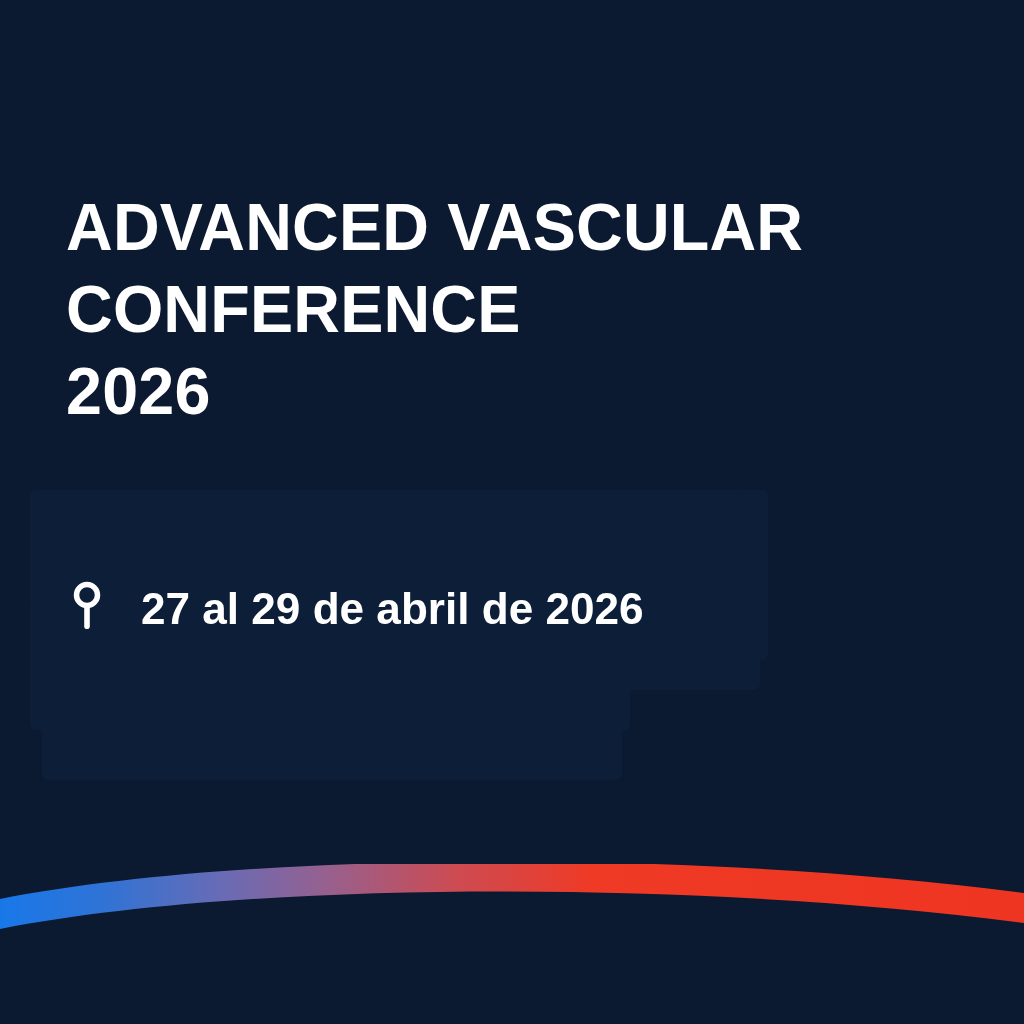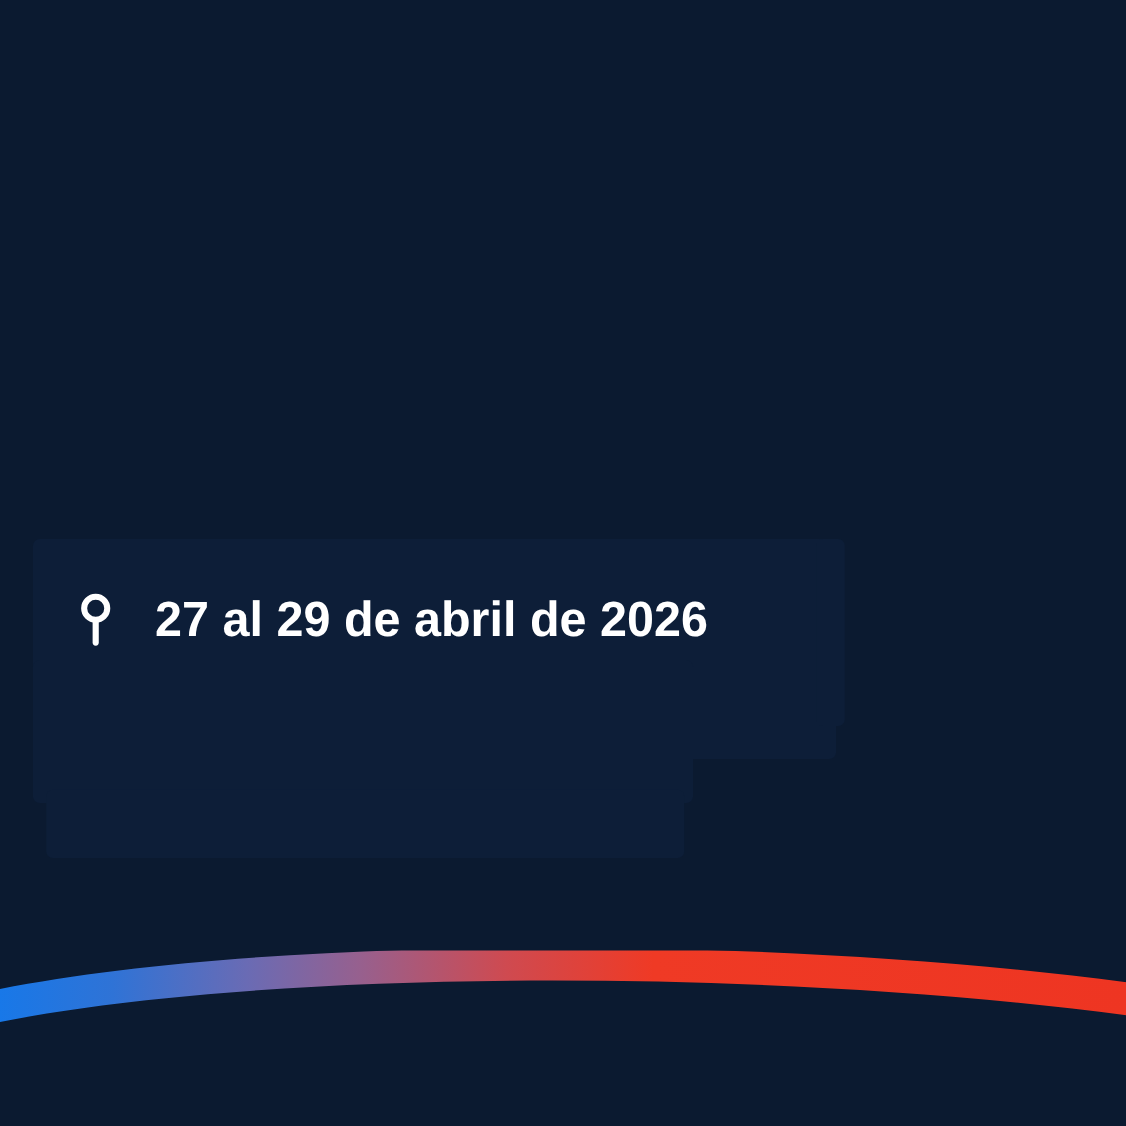--- a/index.html
+++ b/index.html
@@ -56,21 +56,21 @@
 
   
   .info-block {
     position: absolute;
     left: 70px;
     top: 538px;
     width: 820px;
   }
   .info-row {
     display: flex;
-    align-items: flex-start;
+    align-items: flex-end;
     height: 96px;
   }
   .info-icon {
     width: 48px;
     min-width: 48px;
     height: 54px;
     display: flex;
     align-items: center;
     justify-content: flex-start;
   }
@@ -100,20 +100,25 @@
 </head>
 <body>
 
 <div id="poster">
 
   <div class="panel panel-a"></div>
   <div class="panel panel-b"></div>
   <div class="panel panel-c"></div>
   <div class="panel panel-d"></div>
 
+  <div class="title-block">
+    <div class="title-line">ADVANCED VASCULAR</div>
+    <div class="title-line">CONFERENCE</div>
+    <div class="title-line">2026</div>
+  </div>
 
   <div class="info-block">
 
     <div class="info-row">
       <span class="info-icon">
         <svg width="34" height="54" viewBox="0 0 34 54" aria-hidden="true">
           <circle cx="17" cy="15" r="10.5" fill="none" stroke="#ffffff" stroke-width="5.5"></circle>
           <rect x="14.2" y="25" width="5.6" height="24" rx="2.8" fill="#ffffff"></rect>
         </svg>
       </span>

